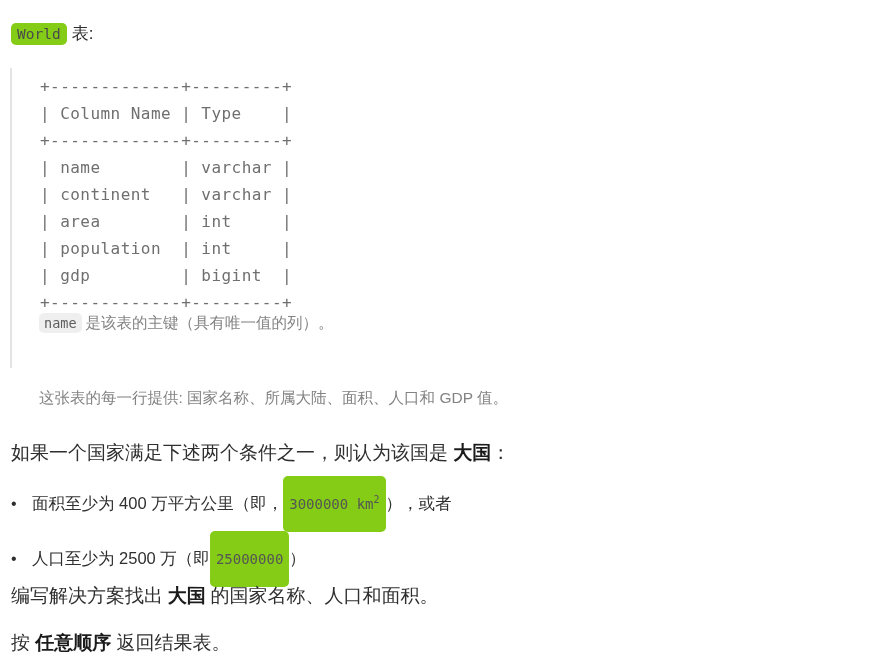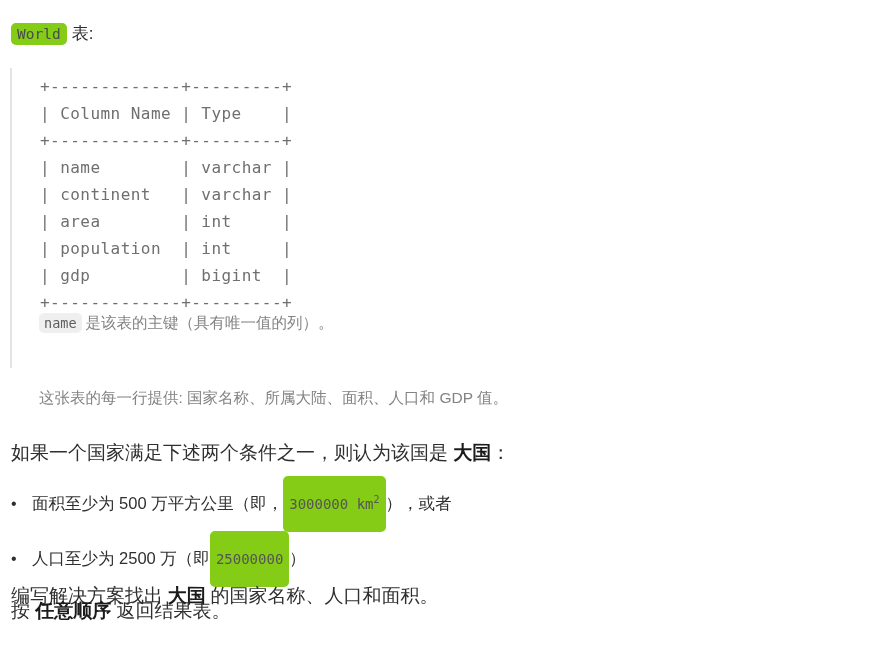--- a/index.html
+++ b/index.html
@@ -109,21 +109,21 @@
     line-height: 26px;
     color: #2f2f2f;
     white-space: nowrap;
   }
   .para b, .bold {
     font-weight: bold;
     color: #1b1b1b;
   }
   .p-cond   { top: 440px; }
   .p-write  { top: 583px; font-family: Liberation Serif, serif; }
-  .p-order  { top: 598px; text-align: center; }
+  .p-order  { top: 630px; text-align: center; }
 
   
   .bullet-item {
     position: absolute;
     left: 11px;
     font-size: 16.5px;
     line-height: 26px;
     color: #2f2f2f;
     white-space: nowrap;
   }
@@ -169,21 +169,21 @@
 
     <div class="bq-note bq-note-2">这张表的每一行提供: 国家名称、所属大陆、面积、人口和 GDP 值。</div>
 
   </div>
 
   <div class="para p-cond">
     <span>如果一个国家满足下述两个条件之一，则认为该国是 </span><span class="bold">大国</span><span>：</span>
   </div>
 
   <div class="bullet-item b-1">
-    <span class="dot">•</span><span>面积至少为 500 万平方公里（即，</span><span class="code"><span>3000000</span>&nbsp;<span>km</span><sup>2</sup></span><span>），或者</span>
+    <span class="dot">•</span><span>面积至少为 400 万平方公里（即，</span><span class="code"><span>3000000</span>&nbsp;<span>km</span><sup>2</sup></span><span>），或者</span>
   </div>
 
   <div class="bullet-item b-2">
     <span class="dot">•</span><span>人口至少为 2500 万（即</span><span class="code">25000000</span><span>）</span>
   </div>
 
   <div class="para p-write">
     <span>编写解决方案找出 </span><span class="bold">大国</span><span> 的国家名称、人口和面积。</span>
   </div>
 

